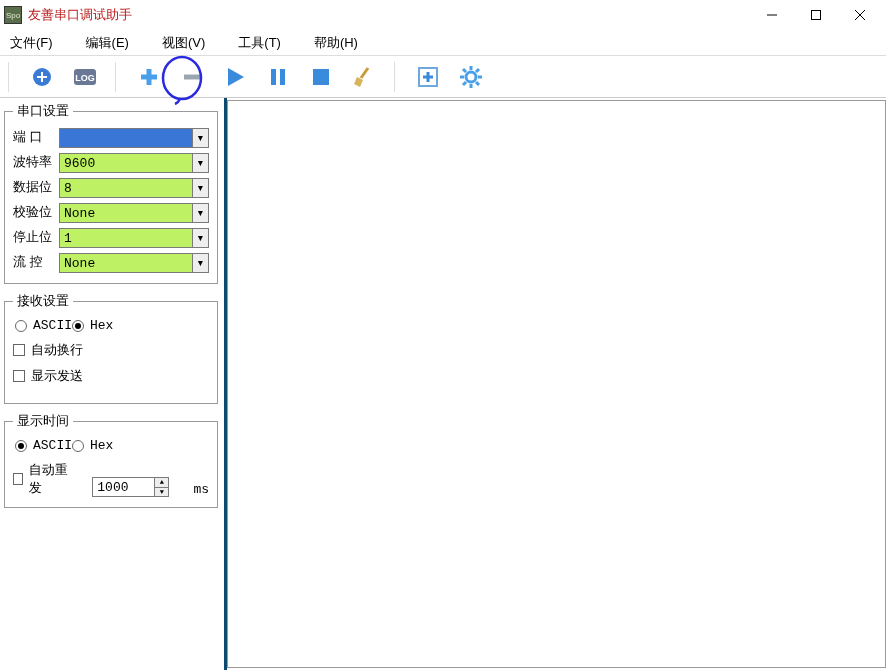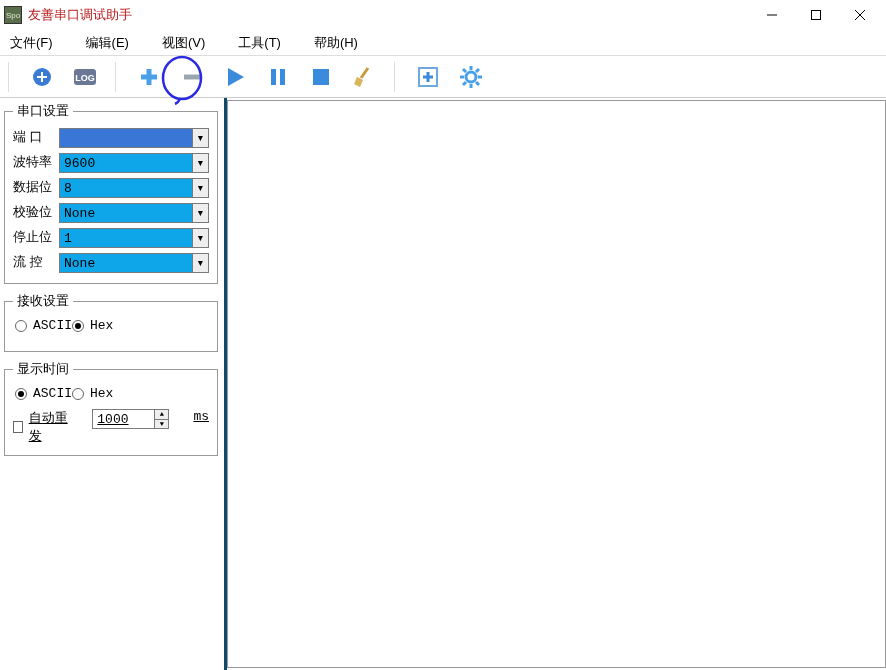--- a/index.html
+++ b/index.html
@@ -15,21 +15,21 @@
   .toolbar { height:42px; display:flex; align-items:center; padding:4px 6px; gap:13px; border-bottom:1px solid #ccc; position:relative; }
   .toolbar .sep { width:4px; height:30px; border-left:1px solid #ddd; margin:0 2px; }
   .tbtn { width:30px; height:30px; display:flex; align-items:center; justify-content:center; cursor:pointer; border-radius:2px; }
   .body { flex:1 1 auto; display:flex; overflow:hidden; }
   .left-panel { width:227px; flex:0 0 auto; border-right:3px solid #0c4a6e; padding:4px 6px 4px 4px; overflow:hidden; }
   .right-panel { flex:1 1 auto; background:#fff; border:1px solid #999; margin:2px 0 2px 0; }
   fieldset { border:1px solid #999; margin:0 0 8px 0; padding:8px 8px 10px 8px; }
   legend { padding:0 4px; color:#000; }
   .row { display:flex; margin-bottom:5px; }
   .row label.fld { width:46px; flex:0 0 auto; letter-spacing:0; }
-  .combo { flex:1 1 auto; height:20px; border:1px solid #7a7a7a; background:#0ea5e9; display:flex; align-items:center; padding:0 2px 0 4px; position:relative; font-family:"Courier New",monospace; font-size:13px; }
+  .combo { flex:1 1 auto; height:20px; border:1px solid #7a7a7a; background:#bef264; display:flex; align-items:center; padding:0 2px 0 4px; position:relative; font-family:"Courier New",monospace; font-size:13px; }
   .combo.sel-blue { background:#3a76d6; color:#fff; }
   .combo .arrow { position:absolute; right:0; top:0; width:16px; height:100%; display:flex; align-items:center; justify-content:center; border-left:1px solid #7a7a7a; background:#eee; color:#000; }
   .radio-row { display:flex; align-items:center; margin-bottom:8px; padding-left:2px; }
   .rad, .chk { display:flex; align-items:center; gap:6px; cursor:pointer; }
   .rad .dot { width:12px; height:12px; border:1px solid #666; border-radius:50%; display:flex; align-items:center; justify-content:center; }
   .rad.on .dot::after { content:""; width:6px; height:6px; border-radius:50%; background:#000; }
   .chk .box { width:12px; height:12px; border:1px solid #666; background:#fff; }
   .mono { font-family:"Courier New",monospace; }
   .spin { width:96px; height:20px; border:1px solid #7a7a7a; display:flex; align-items:center; position:relative; font-family:"Courier New",monospace; padding-left:4px; }
   .spin .updn { position:absolute; right:0; top:0; width:14px; height:100%; display:flex; flex-direction:column; }
@@ -205,35 +205,43 @@
         <div class="radio-row">
           <div class="rad">
               <span class="dot"></span>
               <span class="mono">ASCII</span>
             </div>
           <div class="rad on">
               <span class="dot"></span>
               <span class="mono">Hex</span>
             </div>
         </div>
+        <div class="chk" style="margin-bottom:8px;">
+            <span class="box"></span>
+            <span>自动换行</span>
+          </div>
+        <div class="chk" style="margin-bottom:8px;">
+            <span class="box"></span>
+            <span>显示发送</span>
+          </div>
       </fieldset>
 
       <fieldset>
         <legend>显示时间</legend>
         <div class="radio-row">
           <div class="rad on">
               <span class="dot"></span>
               <span class="mono">ASCII</span>
             </div>
           <div class="rad">
               <span class="dot"></span>
               <span class="mono">Hex</span>
             </div>
         </div>
-        <div style="display:flex; align-items:flex-start; gap:24px;text-decoration:underline;">
+        <div style="display:flex; align-items:flex-end; gap:24px;">
           <div class="chk">
               <span class="box"></span>
               <span>自动重发</span>
             </div>
           <div class="spin">
             <span>1000</span>
             <span class="updn">
                 <div>▲</div>
                 <div>▼</div>
               </span>

